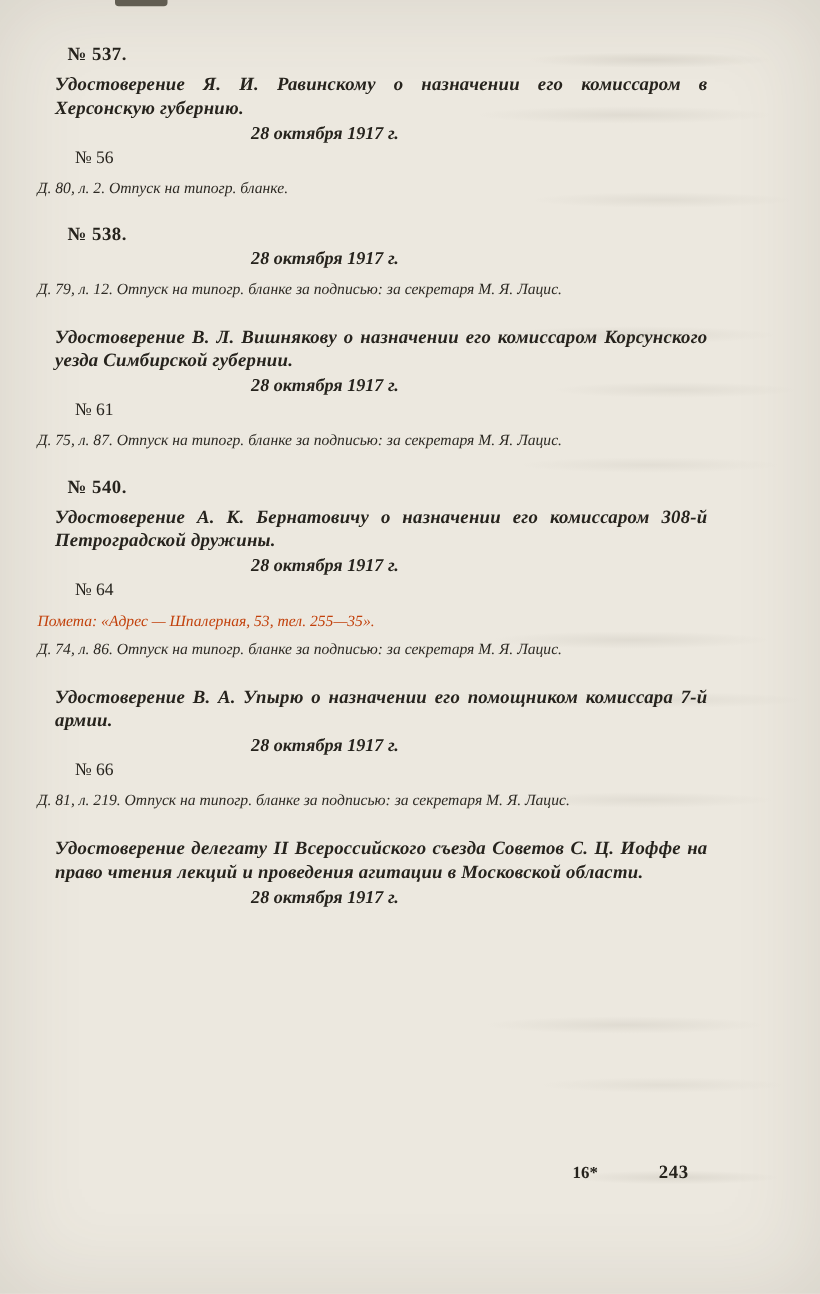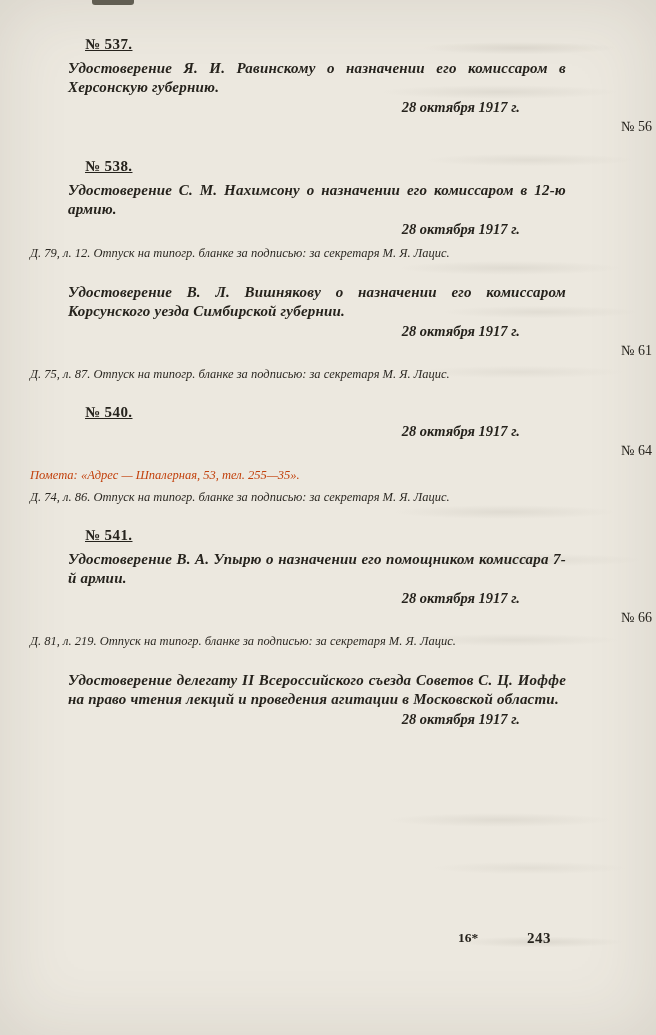--- a/index.html
+++ b/index.html
@@ -46,49 +46,47 @@
     border-radius: 0 0 3px 3px;
     opacity: .85;
   }
   .page {
     position: absolute;
     inset: 0;
     padding-top: 36px;
   }
   .entry { margin-bottom: 23px; }
   .entry-number {
-    margin-left: 85px;
+    margin-left: 54px;
     font-weight: bold;
     font-size: 15px;
     line-height: 17px;
     letter-spacing: .4px;
-    text-decoration: underline;
   }
   .entry-desc {
-    margin: 6px 90px 0 68px;
+    margin: 6px 90px 0 44px;
     font-style: italic;
     font-weight: bold;
     font-size: 15px;
     line-height: 19px;
     text-align: justify;
     letter-spacing: .2px;
   }
   .entry-date {
     margin: 2px 136px 0 0;
-    text-align: right;
+    text-align: center;
     font-style: italic;
     font-weight: bold;
     font-size: 14.5px;
     line-height: 17px;
   }
   .entry-docnum {
     margin: 3px 4px 0 60px;
     font-size: 14px;
     line-height: 16px;
-    text-align: right;
   }
   .entry-note {
     margin: 9px 30px 0 30px;
     font-style: italic;
     font-size: 12.5px;
     line-height: 14px;
     color: #c2410c;
   }
   .entry-ref {
     margin: 8px 30px 0 30px;
@@ -125,46 +123,46 @@
 <div class="bleed"></div>
 <div class="scan-mark"></div>
 
 <div class="page">
 
   <section class="entry">
     <div class="entry-number">№ 537.</div>
     <p class="entry-desc">Удостоверение Я. И. Равинскому о назначении его комиссаром в Херсонскую губернию.</p>
     <div class="entry-date">28 октября 1917 г.</div>
     <div class="entry-docnum">№ 56</div>
+    <div class="entry-ref">Д. 80, л. 2. Отпуск на типогр. бланке.</div>
   </section>
 
   <section class="entry">
     <div class="entry-number">№ 538.</div>
-    <p class="entry-desc">Удостоверение С. М. Нахимсону о назначении его комиссаром в 12-ю армию.</p>
     <div class="entry-date">28 октября 1917 г.</div>
     <div class="entry-ref">Д. 79, л. 12. Отпуск на типогр. бланке за подписью: за секретаря М. Я. Лацис.</div>
   </section>
 
   <section class="entry">
     <p class="entry-desc">Удостоверение В. Л. Вишнякову о назначении его комиссаром Корсунского уезда Симбирской губернии.</p>
     <div class="entry-date">28 октября 1917 г.</div>
     <div class="entry-docnum">№ 61</div>
     <div class="entry-ref">Д. 75, л. 87. Отпуск на типогр. бланке за подписью: за секретаря М. Я. Лацис.</div>
   </section>
 
   <section class="entry">
     <div class="entry-number">№ 540.</div>
+    <p class="entry-desc">Удостоверение А. К. Бернатовичу о назначении его комиссаром 308-й Петроградской дружины.</p>
     <div class="entry-date">28 октября 1917 г.</div>
     <div class="entry-docnum">№ 64</div>
     <div class="entry-note">Помета: «Адрес — Шпалерная, 53, тел. 255—35».</div>
     <div class="entry-ref">Д. 74, л. 86. Отпуск на типогр. бланке за подписью: за секретаря М. Я. Лацис.</div>
   </section>
 
   <section class="entry">
-    <div class="entry-number">№ 541.</div>
     <p class="entry-desc">Удостоверение В. А. Упырю о назначении его помощником комиссара 7-й армии.</p>
     <div class="entry-date">28 октября 1917 г.</div>
     <div class="entry-docnum">№ 66</div>
     <div class="entry-ref">Д. 81, л. 219. Отпуск на типогр. бланке за подписью: за секретаря М. Я. Лацис.</div>
   </section>
 
   <section class="entry">
     <p class="entry-desc">Удостоверение делегату II Всероссийского съезда Советов С. Ц. Иоффе на право чтения лекций и проведения агитации в Московской области.</p>
     <div class="entry-date">28 октября 1917 г.</div>
   </section>

